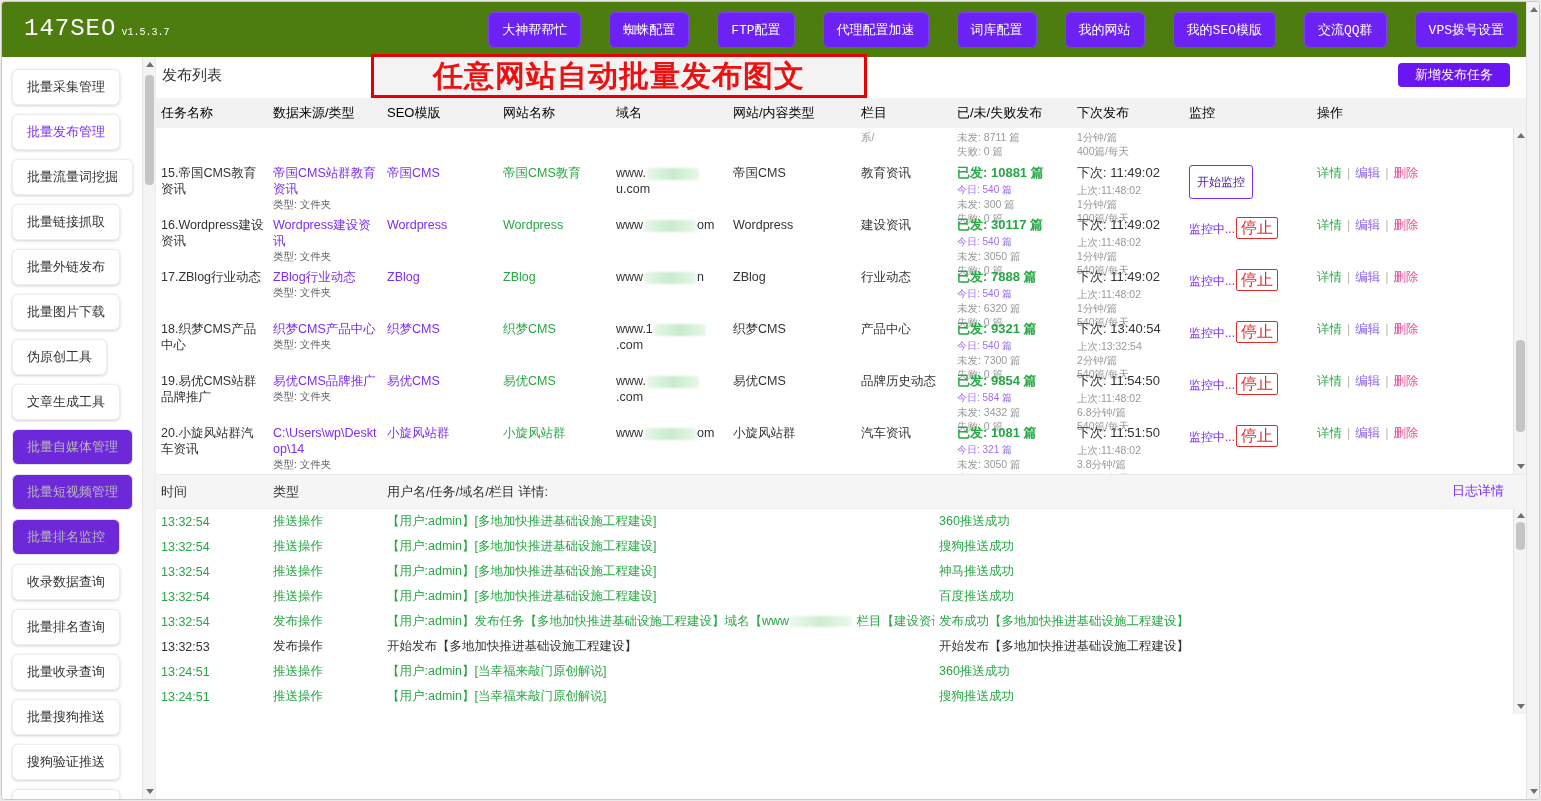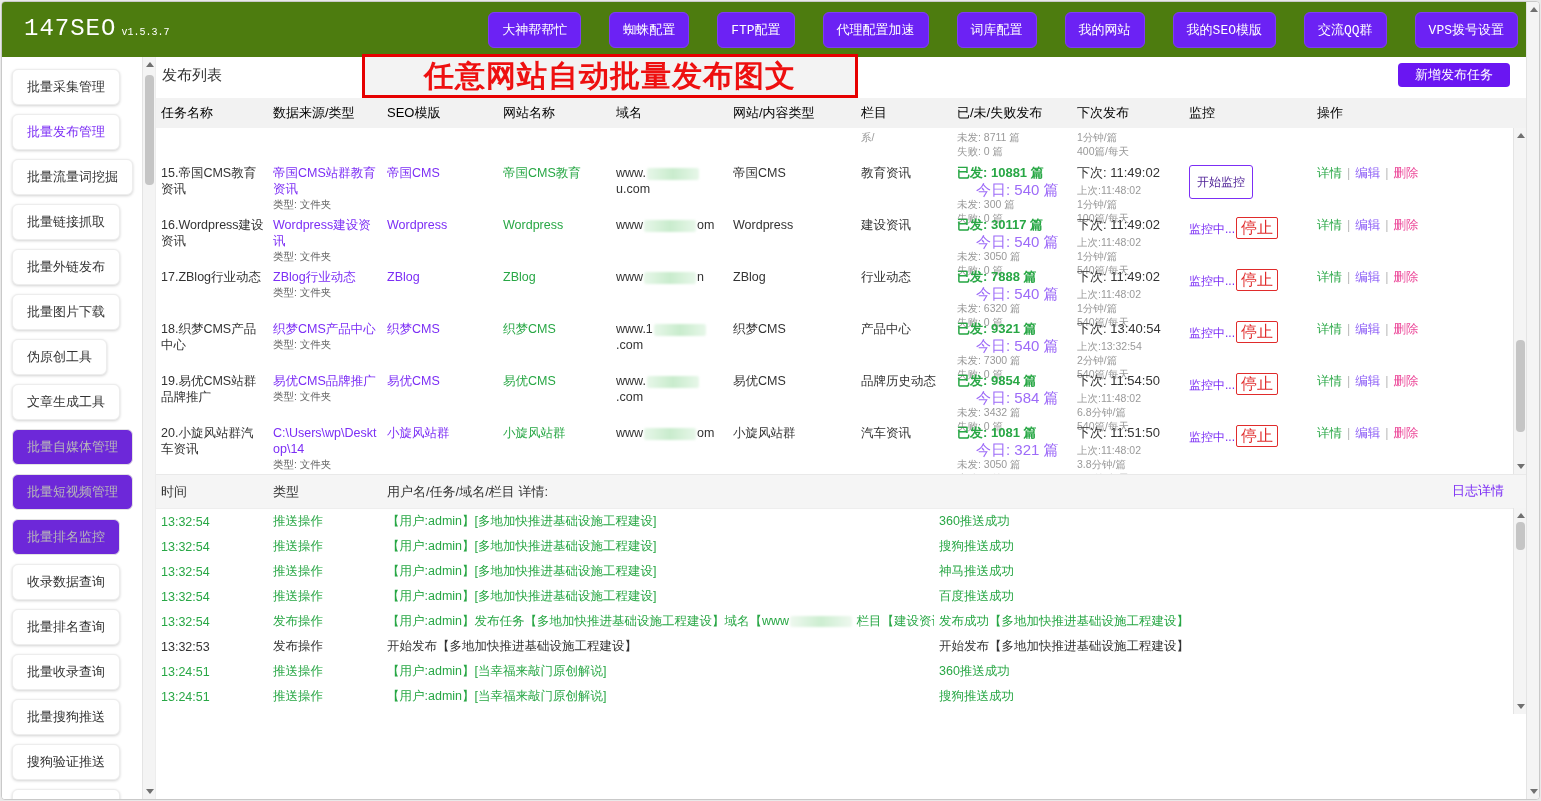--- a/index.html
+++ b/index.html
@@ -28,40 +28,40 @@
   
   .vscroll { position:absolute; width:13px; background:#f4f4f4; border-left:1px solid #e4e4e4; }
   .arrow { position:absolute; left:3px; width:0; height:0; border-left:4px solid transparent; border-right:4px solid transparent; }
   .arrow.up { top:5px; border-bottom:5px solid #707070; }
   .arrow.down { bottom:5px; border-top:5px solid #707070; }
   .thumb { position:absolute; left:2px; width:9px; background:#c5c5c5; border-radius:4px; }
 
   
   .main { position:absolute; left:153px; top:55px; right:13px; bottom:0; background:#fff; border-left:1px solid #ededed; }
   .page-title { position:absolute; left:6px; top:9px; font-size:15px; color:#333; }
-  .banner { position:absolute; left:206px; top:-3px; width:496px; height:44px; border:3px solid #e60000;
+  .banner { position:absolute; left:215px; top:-3px; width:496px; height:44px; border:3px solid #e60000;
             display:flex; align-items:center; justify-content:center; background:#f3f3f3; }
   .banner span { color:#ee1010; font-size:30px; font-weight:bold; letter-spacing:1px; white-space:nowrap; }
   .add-btn { position:absolute; right:16px; top:6px; background:#6a16f2; color:#fff; font-size:13px;
              padding:3px 17px; border:none; border-radius:4px; cursor:pointer; }
 
   
   .tgrid { display:grid; grid-template-columns:112px 114px 116px 113px 117px 128px 96px 120px 112px 128px 1fr; }
   .thead { position:absolute; left:0; right:0; top:41px; height:30px; background:#f2f2f2; align-items:center;
            font-size:13px; color:#000000; }
   .thead > div { padding-left:5px; white-space:nowrap; }
   .tbody { position:absolute; left:0; right:13px; top:71px; height:346px; overflow:hidden; background:#fff; }
   .trow { height:52px; align-items:start; }
   .trow > div { padding:7px 4px 0 5px; font-size:12.5px; color:#333; line-height:16px; }
   .trow-partial { height:30px; align-items:start; overflow:hidden; }
   .trow-partial > div { padding:2px 4px 0 5px; }
   .purple { color:#7c2ef5; cursor:pointer; }
   .green { color:#28a745; }
   .sub { font-size:10.5px; color:#999; line-height:14px; }
-  .today { font-size:15px; color:#9d6bf8; line-height:14px;margin-left:19px; }
+  .today { font-size:10px; color:#9d6bf8; line-height:14px; }
   .pub { color:#28a745; font-weight:bold; font-size:13px; margin-bottom:2px; }
   .next { color:#333; font-size:13px; margin-bottom:2px; }
   .blur { display:inline-block; width:52px; height:12px; vertical-align:middle; margin:0 1px;
           background:linear-gradient(90deg,#e7f7e9,#c9eccd,#e7f7e9); border-radius:2px; filter:blur(1px); }
   .btn-outline-purple { display:inline-block; border:1px solid #7c2ef5; color:#4c1d95; font-size:12px;
                         padding:8px 7px; border-radius:3px; cursor:pointer; white-space:nowrap; }
   .monitoring { color:#7c2ef5; font-size:12px; }
   .btn-outline-red { display:inline-block; border:1px solid #e02b2b; color:#e02b2b; font-size:16px;
                      padding:2px 4px; border-radius:2px; cursor:pointer; margin-left:1px; }
   .ops span { cursor:pointer; }

